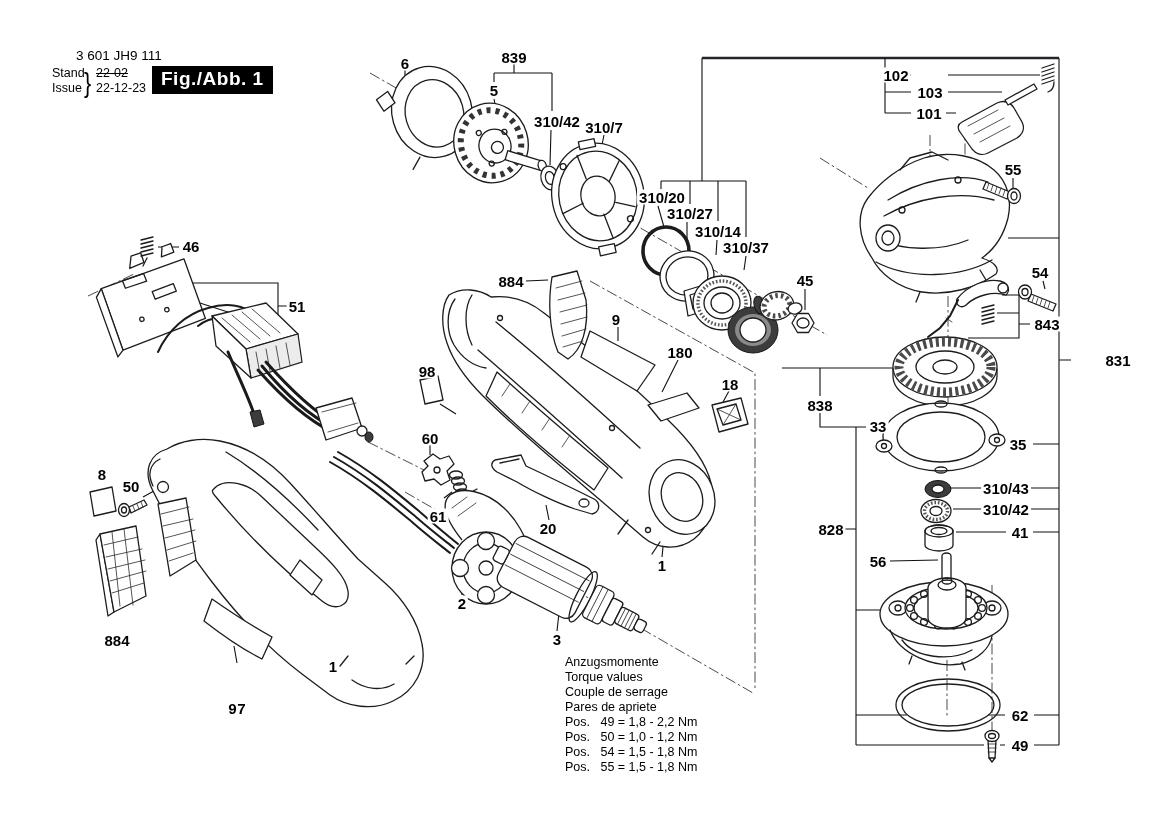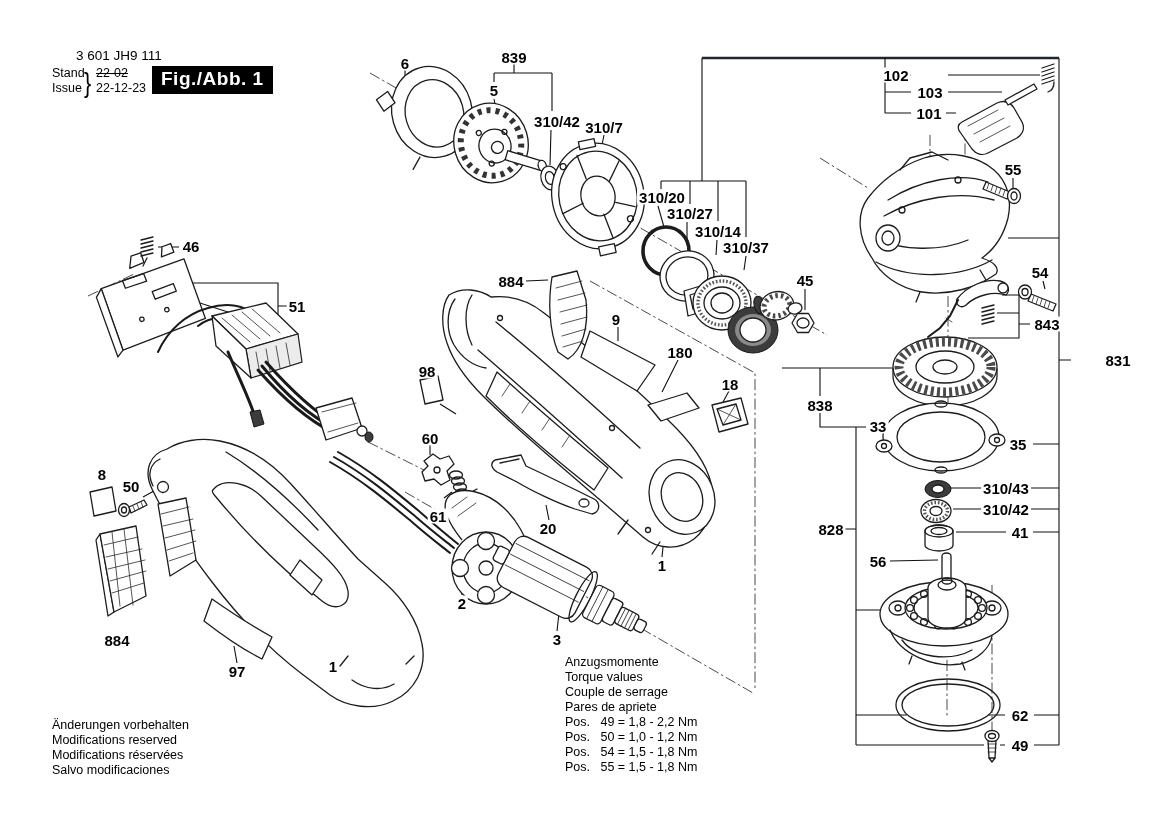--- a/index.html
+++ b/index.html
@@ -481,26 +481,20 @@
     <div>Anzugsmomente</div>
     <div>Torque values</div>
     <div>Couple de serrage</div>
     <div>Pares de apriete</div>
     <div>Pos.   49 = 1,8 - 2,2 Nm</div>
     <div>Pos.   50 = 1,0 - 1,2 Nm</div>
     <div>Pos.   54 = 1,5 - 1,8 Nm</div>
     <div>Pos.   55 = 1,5 - 1,8 Nm</div>
   </div>
 
-  <div class="footer">
-    <div>Änderungen vorbehalten</div>
-    <div>Modifications reserved</div>
-    <div>Modifications réservées</div>
-    <div>Salvo modificaciones</div>
-  </div>
 
   <div>
       <div class="callout" style="left: 405px; top: 63px;">6</div>
       <div class="callout" style="left: 514px; top: 57px;">839</div>
       <div class="callout" style="left: 494px; top: 90px;">5</div>
       <div class="callout" style="left: 557px; top: 121px;">310/42</div>
       <div class="callout" style="left: 604px; top: 127px;">310/7</div>
       <div class="callout" style="left: 662px; top: 197px;">310/20</div>
       <div class="callout" style="left: 690px; top: 213px;">310/27</div>
       <div class="callout" style="left: 718px; top: 231px;">310/14</div>
@@ -530,18 +524,18 @@
       <div class="callout" style="left: 878px; top: 561px;">56</div>
       <div class="callout" style="left: 430px; top: 438px;">60</div>
       <div class="callout" style="left: 438px; top: 500px; margin-top: 16px;">61</div>
       <div class="callout" style="left: 102px; top: 474px;">8</div>
       <div class="callout" style="left: 131px; top: 486px;">50</div>
       <div class="callout" style="left: 548px; top: 528px;">20</div>
       <div class="callout" style="left: 462px; top: 603px;">2</div>
       <div class="callout" style="left: 557px; top: 639px;">3</div>
       <div class="callout" style="left: 662px; top: 565px;">1</div>
       <div class="callout" style="left: 117px; top: 640px;">884</div>
-      <div class="callout" style="left: 237px; top: 671px;">97</div>
+      <div class="callout" style="left: 237px; top: 710px; font-family: Liberation Mono, monospace;">97</div>
       <div class="callout" style="left: 333px; top: 666px;">1</div>
       <div class="callout" style="left: 1020px; top: 715px;">62</div>
       <div class="callout" style="left: 1020px; top: 745px;">49</div>
     </div>
 </div>
 
 </body></html>

